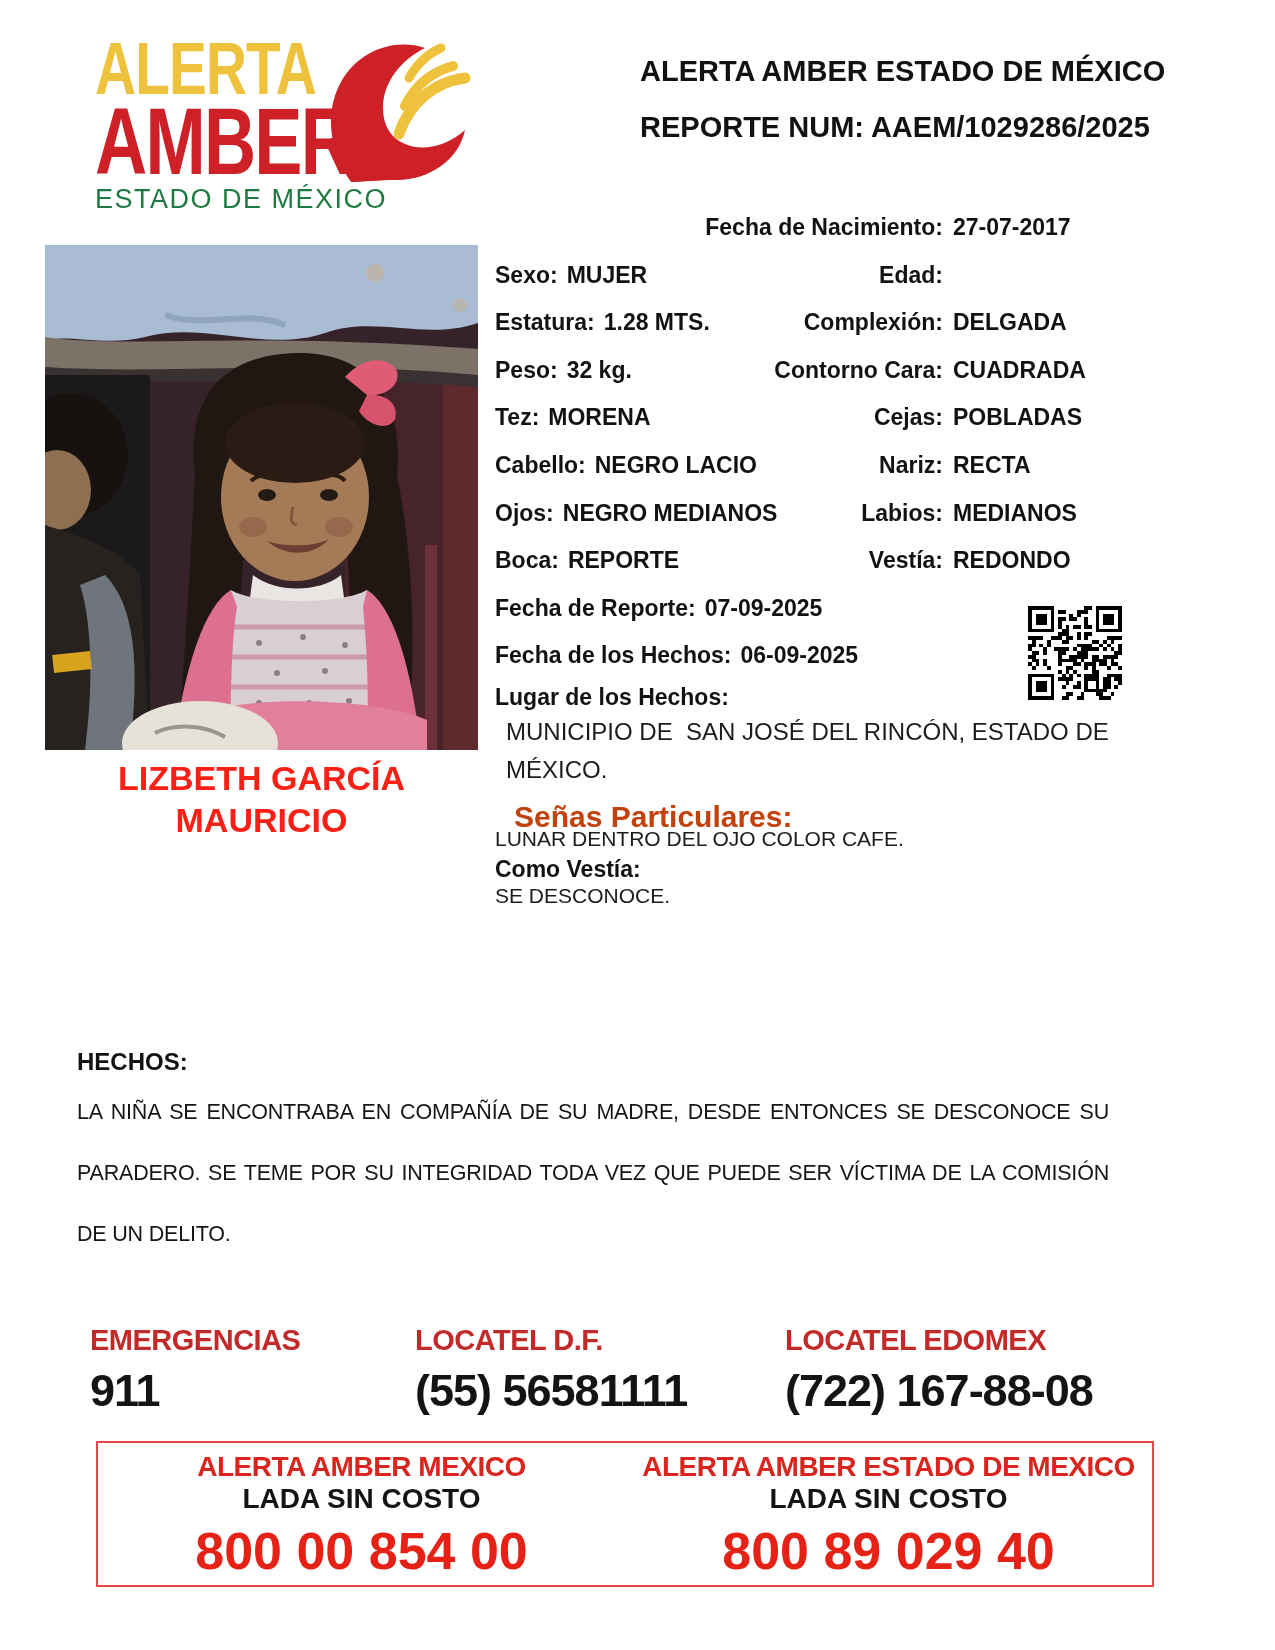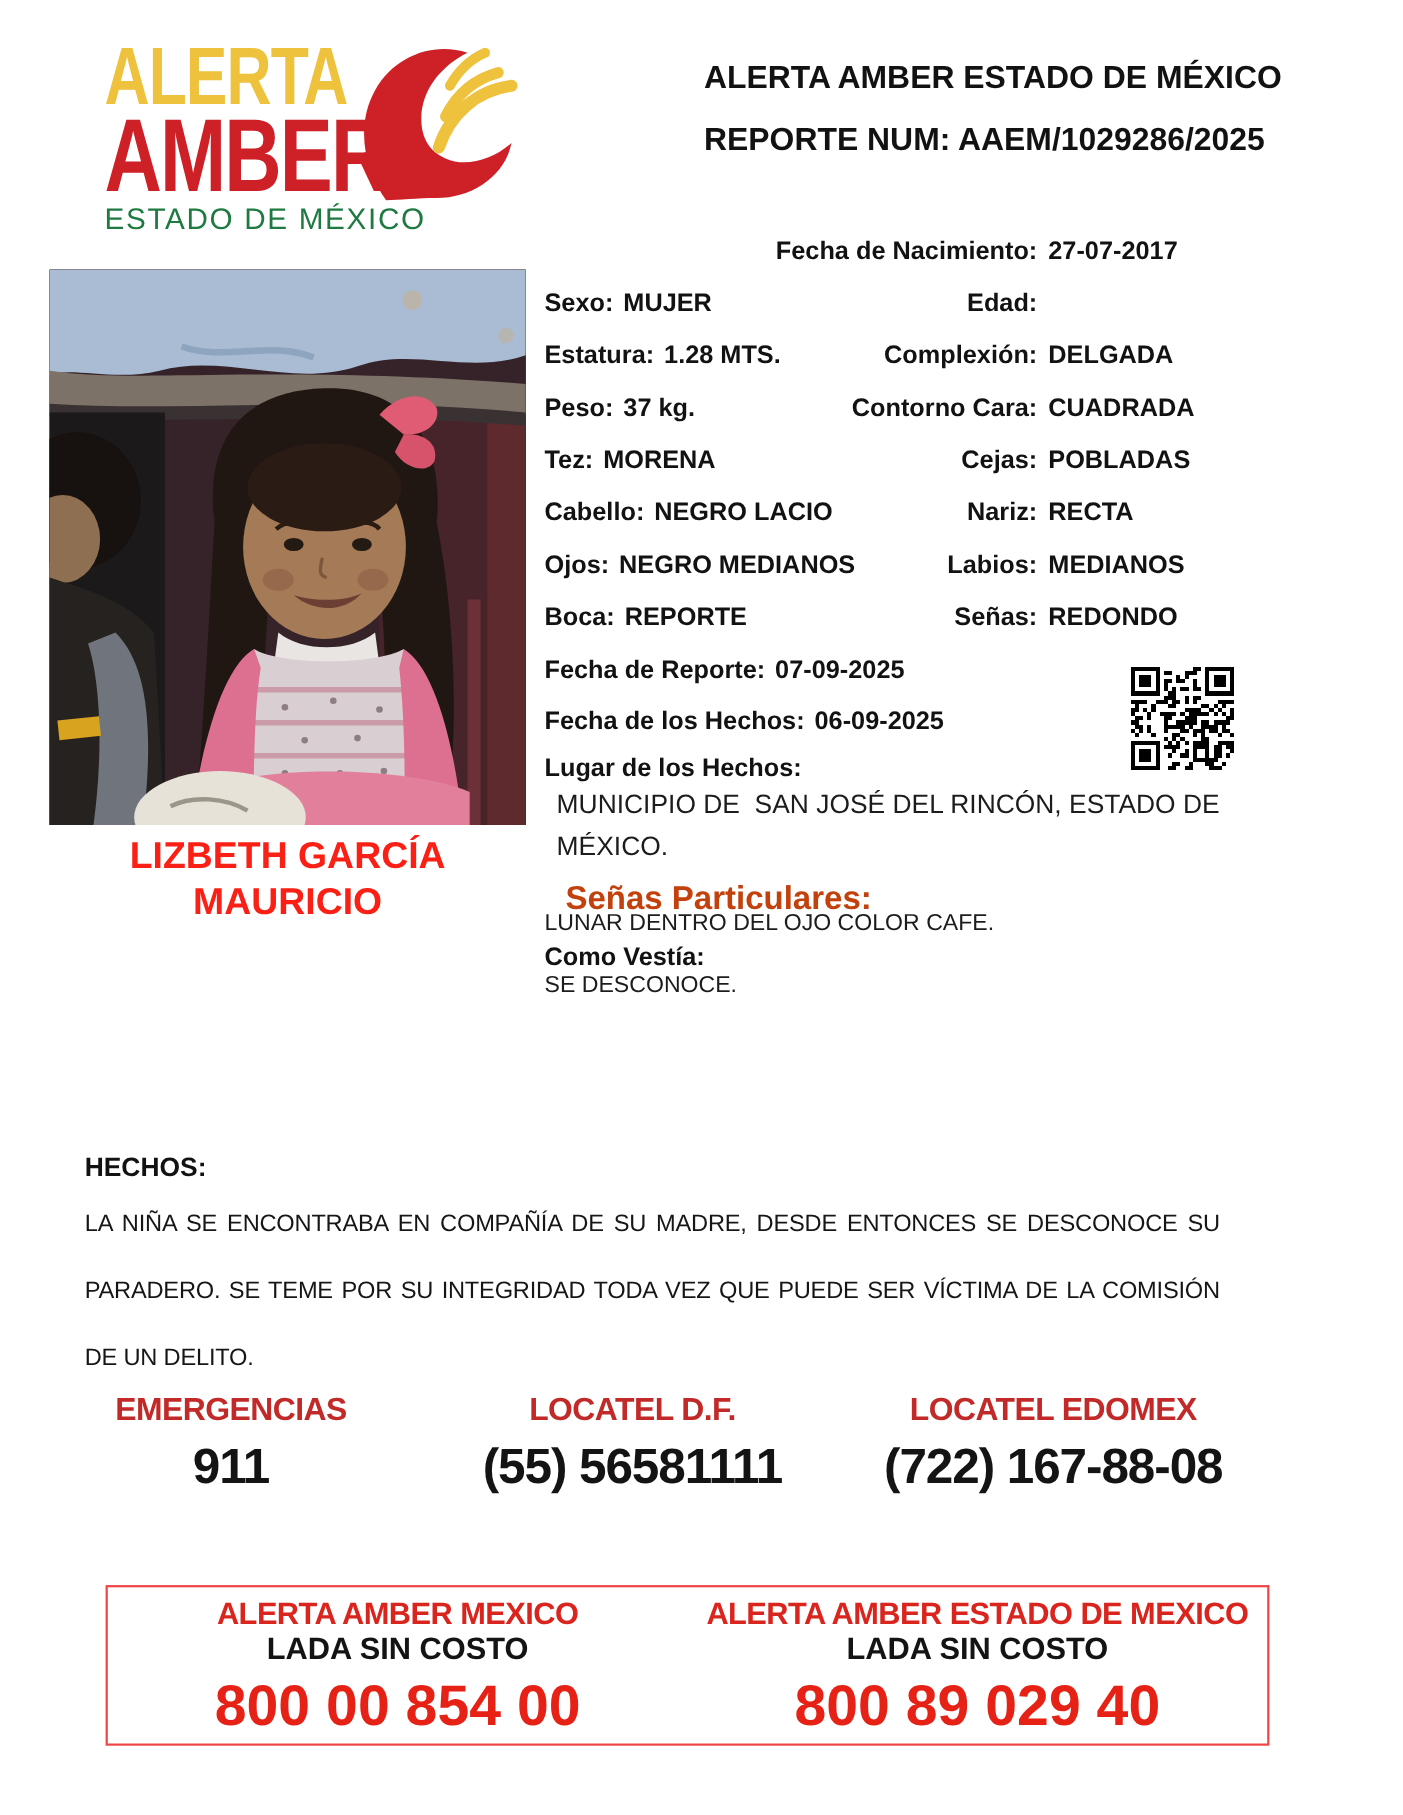--- a/index.html
+++ b/index.html
@@ -50,21 +50,21 @@
   
   .qr { position:absolute; left:1028px; top:606px; width:94px; height:94px; }
 
   
   .hechos { position:absolute; left:77px; top:1048px; width:1032px; color:#121212; }
   .hechos-label { font-size:24px; font-weight:700; }
   .hechos-body { margin-top:6px; font-size:21.5px; line-height:61px; text-align:justify;
                  letter-spacing:-0.2px; color:#161616; }
 
   
-  .emg { position:absolute; top:1266px; text-align:center; }
+  .emg { position:absolute; top:1324px; }
   .emg-1 { left:90px;  width:240px; }
   .emg-2 { left:415px; width:320px; }
   .emg-3 { left:785px; width:345px; }
   .emg-label { color:#C12A28; font-weight:700; font-size:29px; letter-spacing:-0.5px; }
   .emg-num { color:#141414; font-weight:700; font-size:45px; margin-top:8px; letter-spacing:-1px; }
 
   
   .footer-box { position:absolute; left:96px; top:1441px; width:1058px; height:146px;
                 border:2px solid #ef4444; display:flex; }
   .fcol { flex:1; text-align:center; padding-top:8px; }
@@ -177,21 +177,21 @@
       <span class="frl">Edad:</span>
     </div>
 
     <div class="frow">
       <span><span class="fll">Estatura:</span><span class="flv">1.28 MTS.</span></span>
       <span class="frl">Complexión:</span>
       <span class="frv">DELGADA</span>
     </div>
 
     <div class="frow">
-      <span><span class="fll">Peso:</span><span class="flv">37 kg.</span></span>
+      <span><span class="fll">Peso:</span><span class="flv">32 kg.</span></span>
       <span class="frl">Contorno Cara:</span>
       <span class="frv">CUADRADA</span>
     </div>
 
     <div class="frow">
       <span><span class="fll">Tez:</span><span class="flv">MORENA</span></span>
       <span class="frl">Cejas:</span>
       <span class="frv">POBLADAS</span>
     </div>
 
@@ -202,21 +202,21 @@
     </div>
 
     <div class="frow">
       <span><span class="fll">Ojos:</span><span class="flv">NEGRO MEDIANOS</span></span>
       <span class="frl">Labios:</span>
       <span class="frv">MEDIANOS</span>
     </div>
 
     <div class="frow">
       <span><span class="fll">Boca:</span><span class="flv">REPORTE</span></span>
-      <span class="frl">Señas:</span>
+      <span class="frl">Vestía:</span>
       <span class="frv">REDONDO</span>
     </div>
 
     <div class="frow">
       <span><span class="fll">Fecha de Reporte:</span><span class="flv">07-09-2025</span></span>
       <span class="frl"></span>
       <span class="frv"></span>
     </div>
 
     <div class="frow">

